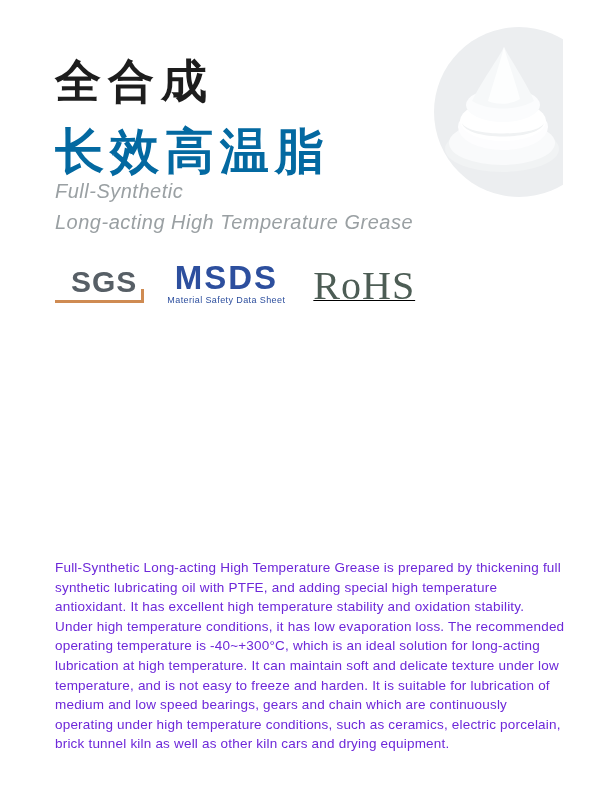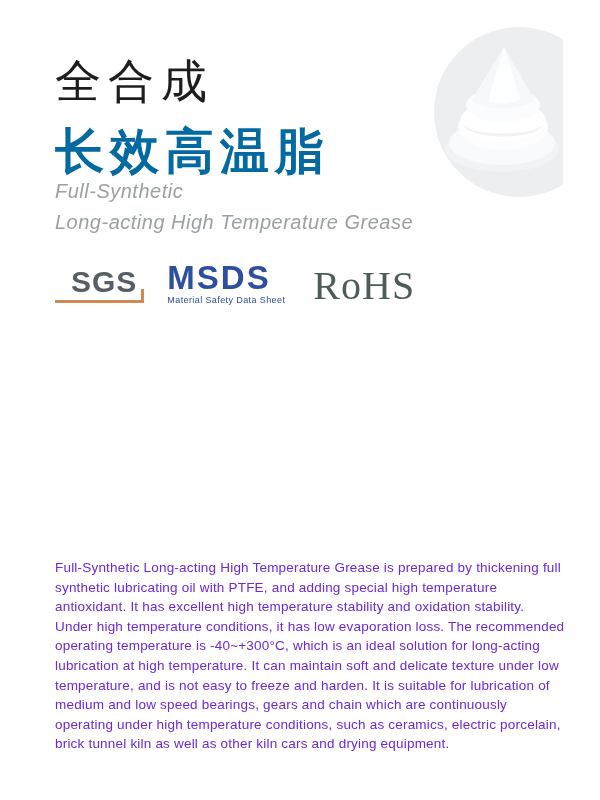--- a/index.html
+++ b/index.html
@@ -9,21 +9,21 @@
     font-family: "Liberation Sans", sans-serif;
     position: relative;
     overflow: hidden;
   }
   .page { position: absolute; inset: 0; }
 
   
   .title-cn-black {
     position: absolute; left: 55px; top: 56px;
     font-size: 46px; line-height: 50px;
-    color: #1d1d1d; font-weight: 400; letter-spacing: 7px;
+    color: #1d1d1d; font-weight: 700; letter-spacing: 7px;
   }
   .title-cn-red {
     position: absolute; left: 55px; top: 124px;
     font-size: 49px; line-height: 54px;
     color: #0369a1; font-weight: 700; letter-spacing: 6px;
   }
   .subtitle-en {
     position: absolute; left: 55px; top: 176px;
     font-style: italic; color: #9aa0a3;
     font-size: 20px; line-height: 31px; letter-spacing: 0.5px;
@@ -55,31 +55,31 @@
   .sgs-text {
     font-size: 30px; font-weight: 700; letter-spacing: 1px;
     color: #575f66; line-height: 30px; margin-top: 12px;
   }
   .sgs-tick {
     position: absolute; right: -3px; bottom: -3px;
     width: 3px; height: 14px; background: #cf8b52;
   }
   .msds-logo {
     margin-left: 26px; margin-bottom: 1px;
-    display: flex; flex-direction: column; 
+    display: flex; flex-direction: column; align-items: center;
   }
   .msds-text {
     font-size: 33px; font-weight: 700; letter-spacing: 2px;
     color: #2d4f9e; line-height: 31px;
   }
   .msds-subtext {
     font-size: 9px; font-weight: 400; letter-spacing: 0.4px;
     color: #2d4f9e; margin-top: 2px; white-space: nowrap;
   }
-  .rohs-logo { margin-left: 28px; margin-bottom: 0; }
+  .rohs-logo { margin-left: 28px; margin-bottom: 0; text-decoration: underline; }
   .rohs-text {
     font-family: "Liberation Serif", serif;
     font-size: 40px; line-height: 40px; font-weight: 400;
     color: #4d5d55; letter-spacing: 1px;
   }
 
   
   .desc-cn {
     position: absolute; left: 55px; top: 325px; width: 512px;
     font-size: 21px; line-height: 27.5px; color: #3f3f3f;

